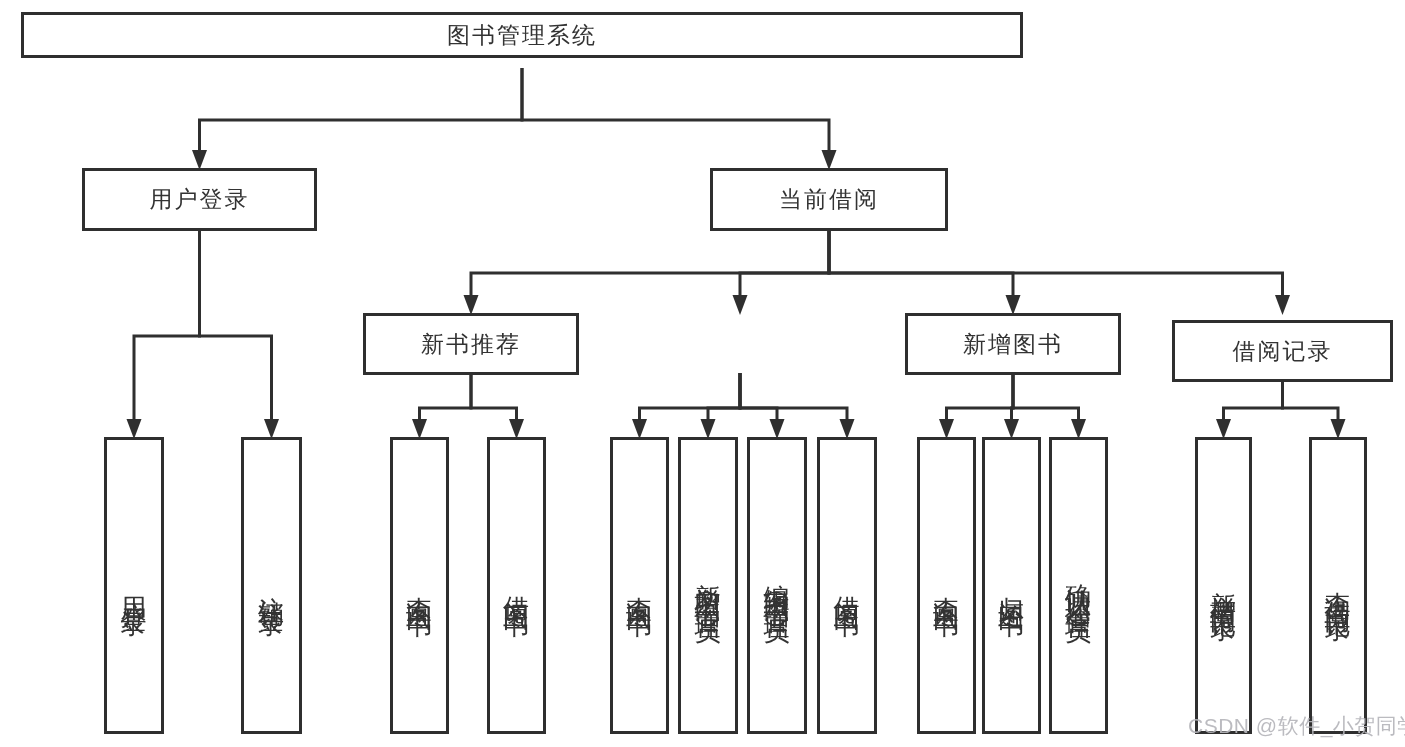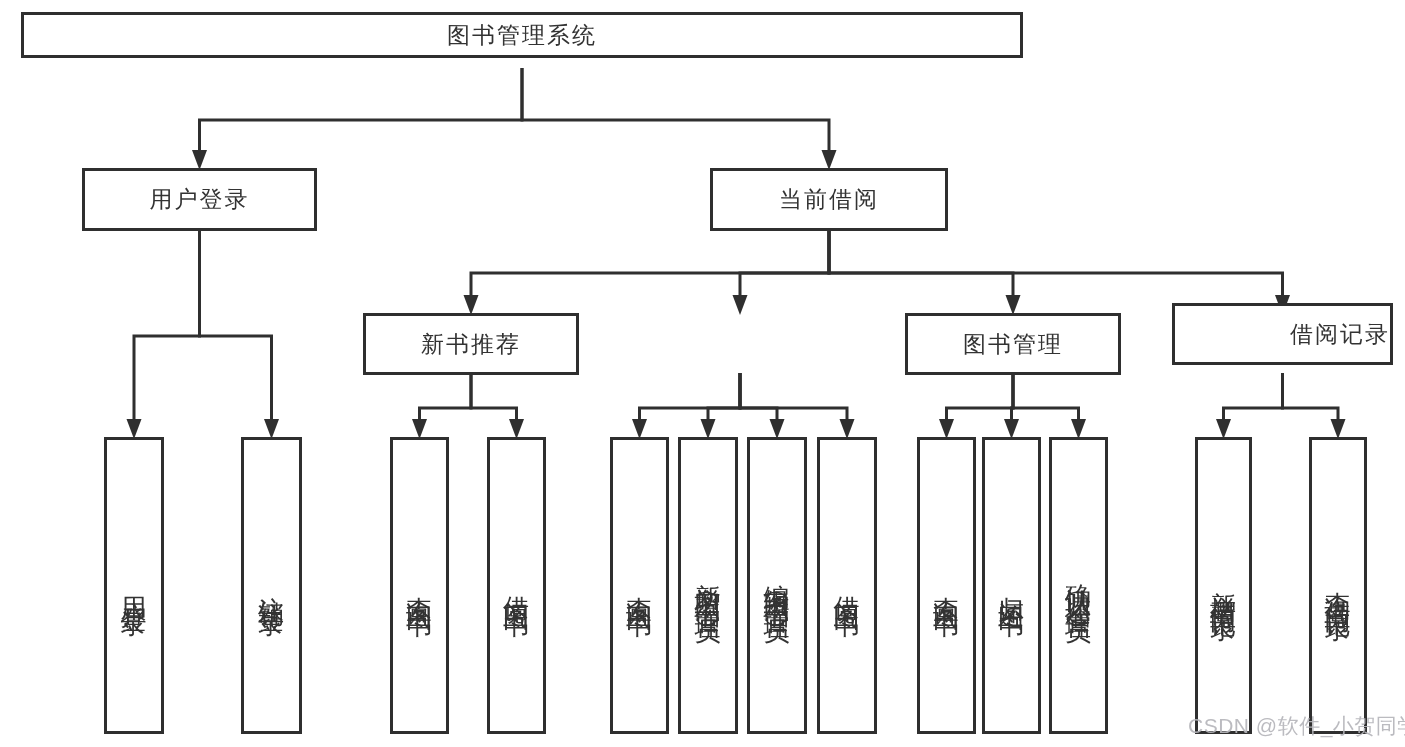--- a/index.html
+++ b/index.html
@@ -110,23 +110,23 @@
     <div class="node h" style="left: 82px; top: 168px; width: 235px; height: 63px;">
       <span class="label">用户登录</span>
     </div>
     <div class="node h" style="left: 710px; top: 168px; width: 238px; height: 63px;">
       <span class="label">当前借阅</span>
     </div>
     <div class="node h" style="left: 363px; top: 313px; width: 216px; height: 62px;">
       <span class="label">新书推荐</span>
     </div>
     <div class="node h" style="left: 905px; top: 313px; width: 216px; height: 62px;">
-      <span class="label">图书管理</span>
+      <span class="label">新增图书</span>
     </div>
-    <div class="node h" style="left: 1172px; top: 303px; width: 221px; height: 62px; justify-content: flex-end;">
+    <div class="node h" style="left: 1172px; top: 320px; width: 221px; height: 62px;">
       <span class="label">借阅记录</span>
     </div>
     <div class="node v" style="left: 104px; top: 437px; width: 60px; height: 297px;">
       <span class="label">用户登录</span>
     </div>
     <div class="node v" style="left: 241px; top: 437px; width: 61px; height: 297px;">
       <span class="label">注销登录</span>
     </div>
     <div class="node v" style="left: 390px; top: 437px; width: 59px; height: 297px;">
       <span class="label">查询图书</span>

